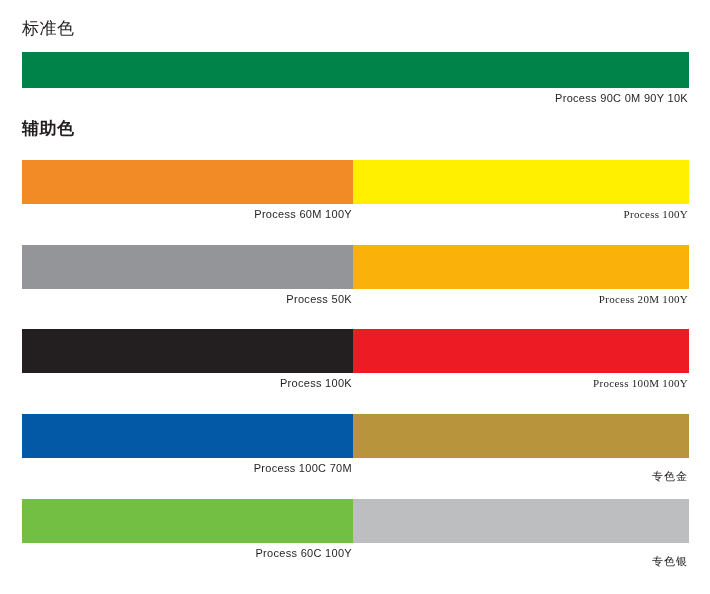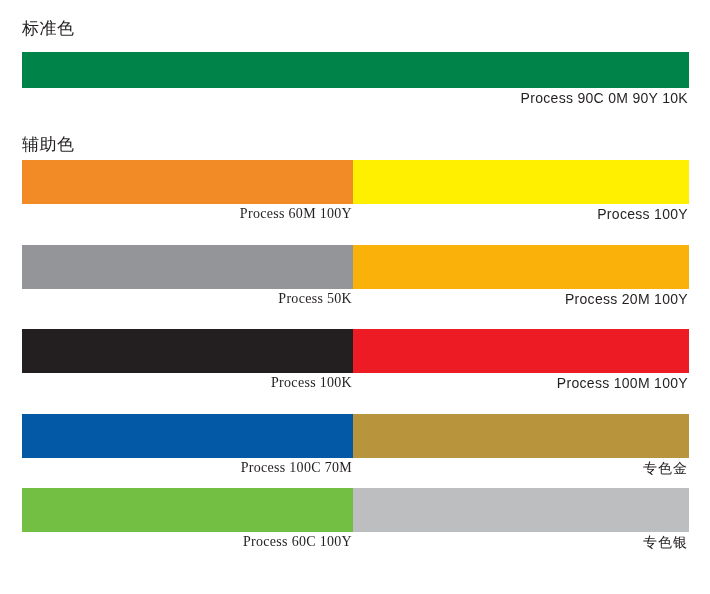--- a/index.html
+++ b/index.html
@@ -24,67 +24,68 @@
     position: absolute;
     left: 22px;
     font-size: 17px;
     line-height: 22px;
     color: #231f20;
     font-weight: 400;
     letter-spacing: 0.5px;
     white-space: nowrap;
   }
   #heading-standard { top: 18px; }
-  #heading-auxiliary { top: 134px; }
+  #heading-auxiliary { top: 118px; font-weight: bold; }
 
   .swatch-row {
     position: absolute;
     left: 22px;
     width: 667px;
     display: flex;
     flex-direction: row;
   }
   .swatch-cell {
     position: relative;
     display: block;
   }
   .swatch-block {
     display: block;
     width: 100%;
   }
   .swatch-label {
     display: block;
     text-align: right;
-    font-size: 14px;
+    font-size: 11px;
     line-height: 12px;
     color: #231f20;
     padding-top: 4px;
     padding-right: 1px;
     white-space: nowrap;
     letter-spacing: 0.3px;
   }
   .swatch-label.cjk {
     letter-spacing: 1px;
+    margin-top: 8px;
   }
 
   
   #row-standard { top: 52px; }
   #row-standard .swatch-cell { width: 100%; }
   #row-standard .swatch-block { height: 36px; }
 
   
-  .aux-row .swatch-cell.left  { width: 331px; font-family: Liberation Serif, serif; }
-  .aux-row .swatch-cell.right { width: 336px; }
+  .aux-row .swatch-cell.left  { width: 331px; }
+  .aux-row .swatch-cell.right { width: 336px; font-family: Liberation Serif, serif; }
   .aux-row .swatch-block { height: 44px; }
 
   #row-aux-0 { top: 160px; }
   #row-aux-1 { top: 245px; justify-content: flex-end; }
   #row-aux-2 { top: 329px; }
   #row-aux-3 { top: 414px; }
-  #row-aux-4 { top: 488px; }
+  #row-aux-4 { top: 499px; }
 </style>
 </head>
 <body style="background-color: rgb(255, 255, 255);">
 
 <div class="page">
 
   <div class="section-heading" id="heading-standard">标准色</div>
 
   <div class="swatch-row" id="row-standard">
     <div class="swatch-cell">

